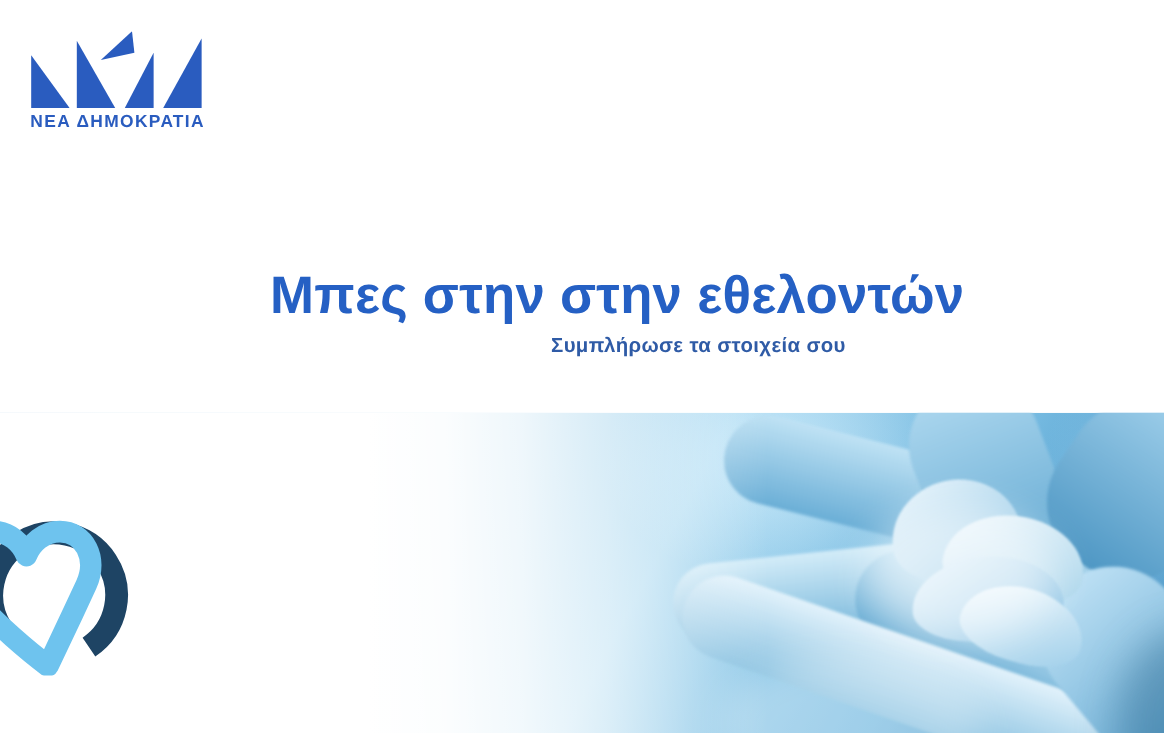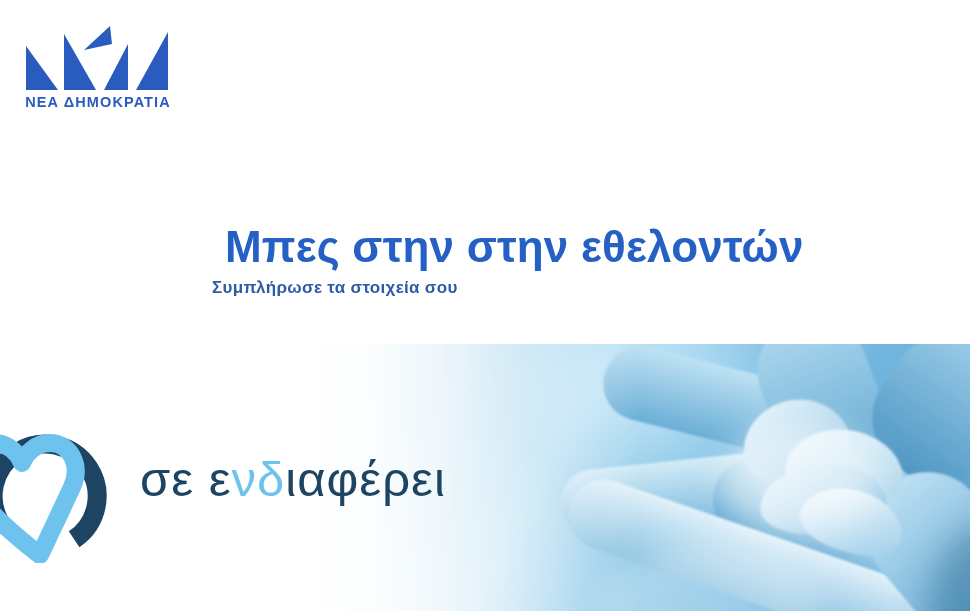--- a/index.html
+++ b/index.html
@@ -62,20 +62,21 @@
     white-space: nowrap;
     margin: 0 0 0 13px;
   }
   #subheadline {
     margin: 7px 0 16px 0;
     font-size: 17px;
     font-weight: bold;
     color: #2f5ba6;
     letter-spacing: 0.3px;
     white-space: nowrap;
+    text-align: center;
   }
 
   
   #photo-band {
     position: absolute;
     left: 0;
     top: 344px;
     width: 970px;
     height: 267px;
     overflow: hidden;
@@ -198,17 +199,14 @@
 
     <path d="M 62 142
              C 62 142 6 100 -6 74
              C -16 52 -4 30 16 30
              C 30 30 40 40 44 50
              C 48 40 58 30 72 30
              C 92 30 104 52 94 74
              C 82 100 62 142 62 142 Z" fill="none" stroke="#6ec3ee" stroke-width="18" stroke-linejoin="round"></path>
   </svg>
 
-  <div id="campaign-tagline">
-    <span>σε ε</span><span class="hl">νδ</span><span>ιαφέρει</span>
-  </div>
 
 </div>
 
 </body></html>

